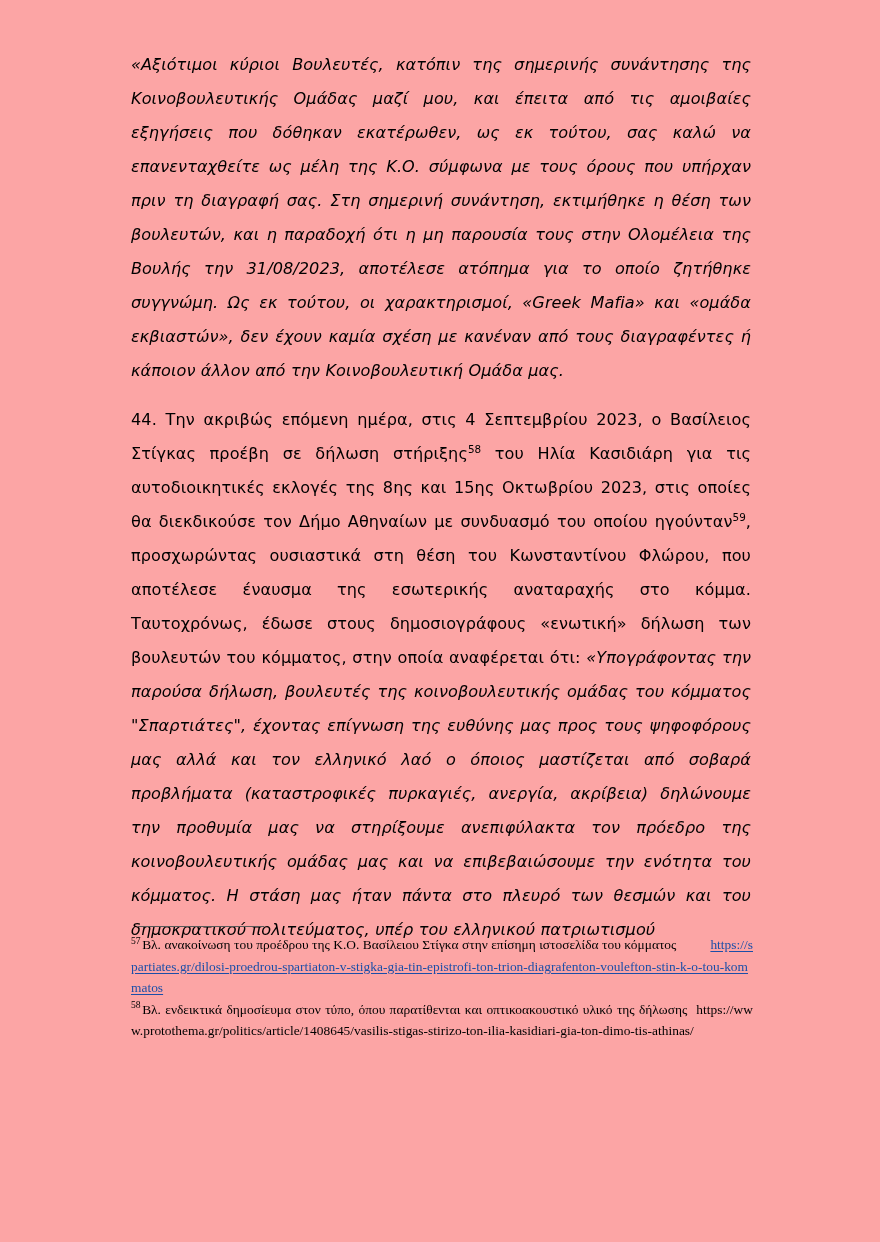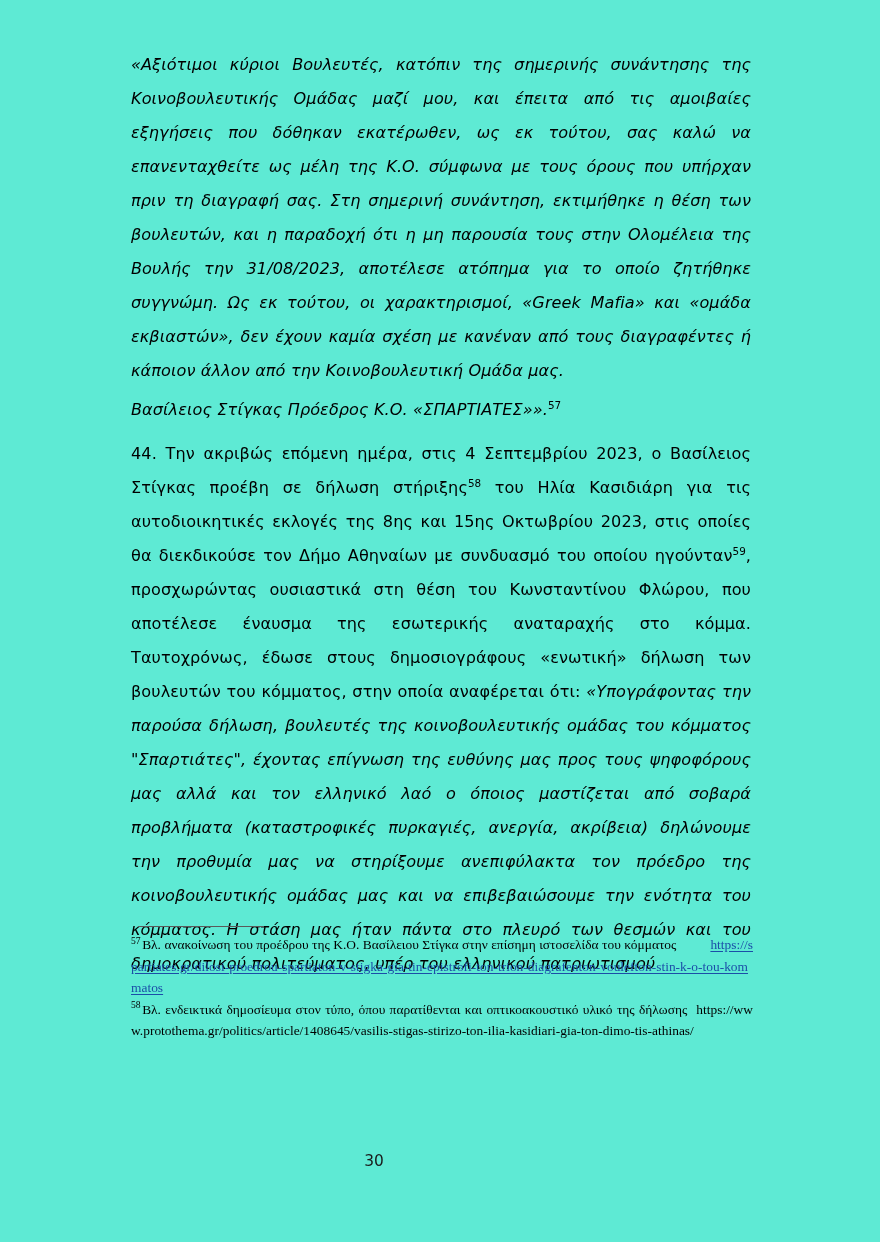--- a/index.html
+++ b/index.html
@@ -15,21 +15,21 @@
     font-family: "DejaVu Sans", "Liberation Sans", sans-serif;
     color: #000000;
     overflow: hidden;
   }
 
   .page {
     position: absolute;
     inset: 0;
     width: 880px;
     height: 1242px;
-    background: #5eead4;
+    background: #fca5a5;
   }
 
   
   .body-region {
     position: absolute;
     left: 131px;
     top: 48px;
     width: 620px;
   }
 
@@ -141,34 +141,32 @@
 <body>
 
 <div class="page">
 
   <div class="body-region">
 
     <p class="para italic quote-block">«Αξιότιμοι κύριοι Βουλευτές, κατόπιν της σημερινής συνάντησης της Κοινοβουλευτικής Ομάδας μαζί μου, και έπειτα από τις αμοιβαίες εξηγήσεις που δόθηκαν εκατέρωθεν, ως εκ τούτου, σας καλώ να επανενταχθείτε ως μέλη της Κ.Ο. σύμφωνα με τους όρους που υπήρχαν πριν τη διαγραφή σας. Στη σημερινή συνάντηση, εκτιμήθηκε η θέση των βουλευτών, και η παραδοχή ότι η μη παρουσία τους στην Ολομέλεια της Βουλής την 31/08/2023, αποτέλεσε ατόπημα για το οποίο ζητήθηκε συγγνώμη. Ως εκ τούτου, οι χαρακτηρισμοί, «Greek Mafia» και «ομάδα εκβιαστών», δεν έχουν καμία σχέση με κανέναν από τους διαγραφέντες ή κάποιον άλλον από την Κοινοβουλευτική Ομάδα μας.</p>
 
     <div class="spacer-sig"></div>
 
-    <p class="para sig-line"><span>Βασίλειος Στίγκας Πρόεδρος Κ.Ο. «ΣΠΑΡΤΙΑΤΕΣ»».</span><sup class="fnref">57</sup></p>
 
     <div class="spacer-44"></div>
 
     <p class="para para-44"><span>44. Την ακριβώς επόμενη ημέρα, στις 4 Σεπτεμβρίου 2023, ο Βασίλειος Στίγκας προέβη σε δήλωση στήριξης</span><sup class="fnref">58</sup><span> του Ηλία Κασιδιάρη για τις αυτοδιοικητικές εκλογές της 8ης και 15ης Οκτωβρίου 2023, στις οποίες θα διεκδικούσε τον Δήμο Αθηναίων με συνδυασμό του οποίου ηγούνταν</span><sup class="fnref">59</sup><span>, προσχωρώντας ουσιαστικά στη θέση του Κωνσταντίνου Φλώρου, που αποτέλεσε έναυσμα της εσωτερικής αναταραχής στο κόμμα. Ταυτοχρόνως, έδωσε στους δημοσιογράφους «ενωτική» δήλωση των βουλευτών του κόμματος, στην οποία αναφέρεται ότι: </span><i class="inline-italic">«Υπογράφοντας την παρούσα δήλωση, βουλευτές της κοινοβουλευτικής ομάδας του κόμματος "Σπαρτιάτες", έχοντας επίγνωση της ευθύνης μας προς τους ψηφοφόρους μας αλλά και τον ελληνικό λαό ο όποιος μαστίζεται από σοβαρά προβλήματα (καταστροφικές πυρκαγιές, ανεργία, ακρίβεια) δηλώνουμε την προθυμία μας να στηρίξουμε ανεπιφύλακτα τον πρόεδρο της κοινοβουλευτικής ομάδας μας και να επιβεβαιώσουμε την ενότητα του κόμματος. Η στάση μας ήταν πάντα στο πλευρό των θεσμών και του δημοκρατικού πολιτεύματος, υπέρ του ελληνικού πατριωτισμού</i></p>
 
   </div>
 
   <div class="footnotes">
 
     <div class="fn-rule"></div>
 
     <p class="fn"><sup class="fnnum">57</sup><span>Βλ. ανακοίνωση του προέδρου της Κ.Ο. Βασίλειου Στίγκα στην επίσημη ιστοσελίδα του κόμματος</span><span class="fn-gap-a"></span><a class="fn-link" href="#">https://spartiates.gr/dilosi-proedrou-spartiaton-v-stigka-gia-tin-epistrofi-ton-trion-diagrafenton-voulefton-stin-k-o-tou-kommatos</a></p>
 
     <p class="fn"><sup class="fnnum">58</sup><span>Βλ. ενδεικτικά δημοσίευμα στον τύπο, όπου παρατίθενται και οπτικοακουστικό υλικό της δήλωσης</span><span class="fn-gap-b"></span><span class="fn-plainurl">https://www.protothema.gr/politics/article/1408645/vasilis-stigas-stirizo-ton-ilia-kasidiari-gia-ton-dimo-tis-athinas/</span></p>
 
 
   </div>
 
-  <div class="page-number">30</div>
 
 </div>
 
 </body></html>

